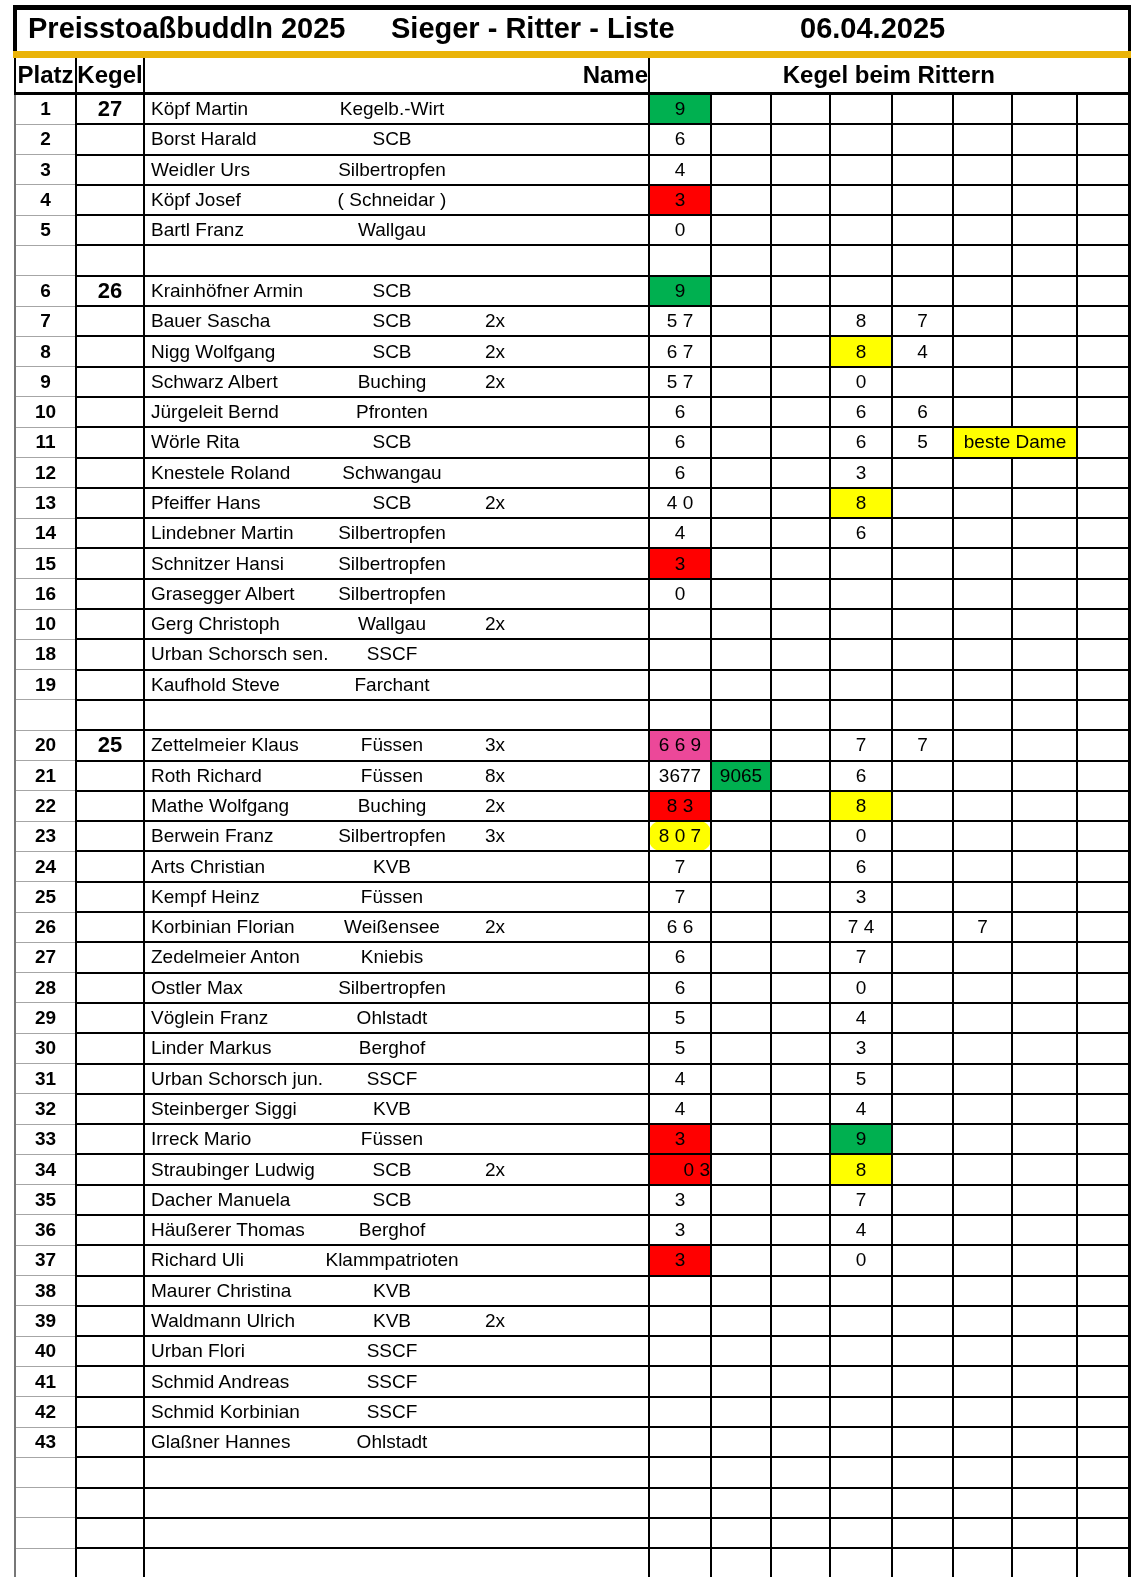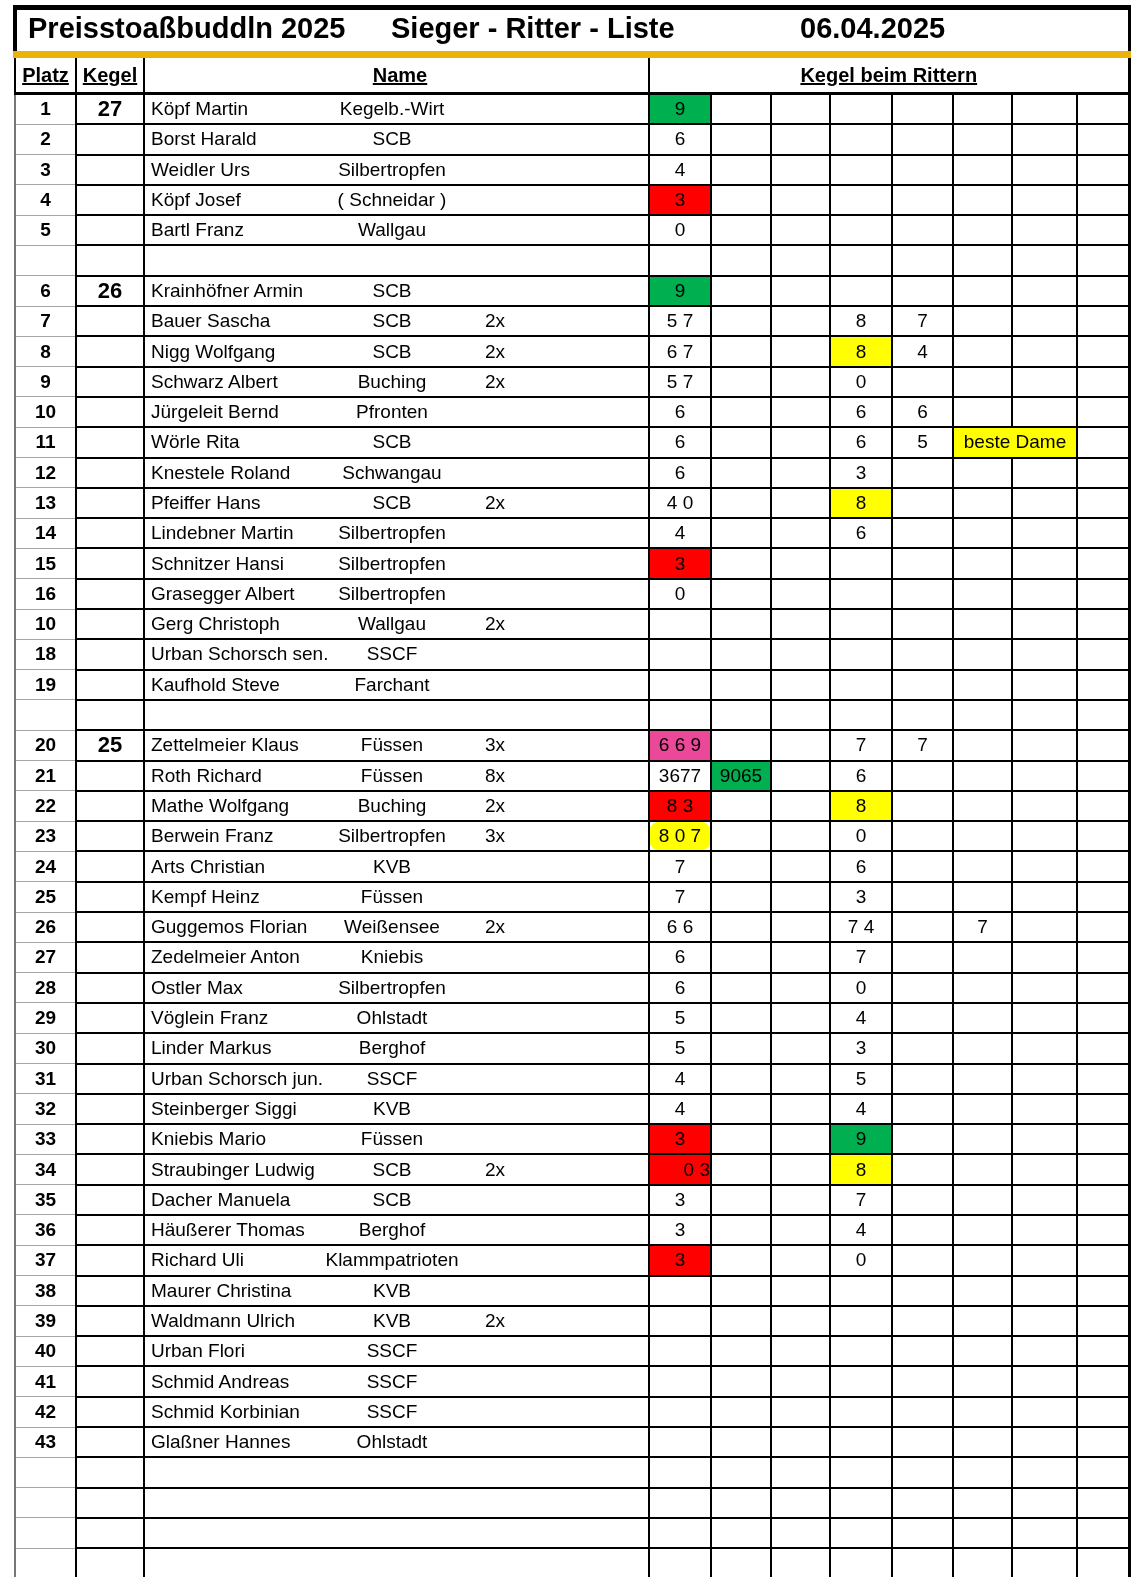--- a/index.html
+++ b/index.html
@@ -16,23 +16,23 @@
   .title-row td{
     height:41px;border-bottom:7px solid #eab308;border-left:4px solid #000;
     position:relative;font-weight:bold;font-size:29px;white-space:nowrap;
   }
   .title-row .t1{position:absolute;left:11px;top:2px;}
   .title-row .t2{position:absolute;left:374px;top:2px;}
   .title-row .t3{position:absolute;left:783px;top:2px;}
   
   .head-row td{
     height:34px;border:2px solid #000;border-bottom:3px solid #000;
-    font-weight:bold;font-size:20px;text-align:center;vertical-align:middle;text-decoration:underline;
+    font-weight:bold;font-size:24px;text-align:center;vertical-align:middle;
   }
-  .head-row td.h-name{text-align:center;padding-left:7px;}
+  .head-row td.h-name{text-align:right;padding-left:7px;}
   
   tbody td{height:28.3px;border:2px solid #000;vertical-align:middle;font-size:19px;}
   td.plz{
     border-top:1px solid #a6a6a6;border-bottom:1px solid #a6a6a6;border-left:1px solid #a6a6a6;
     border-right:2px solid #000;
     text-align:center;font-weight:bold;
   }
   td.kg{text-align:center;font-weight:bold;font-size:22px;}
   td.nm{position:relative;white-space:nowrap;}
   td.nm .pname{position:absolute;left:6px;top:50%;transform:translateY(-50%);}
@@ -528,21 +528,21 @@
           <td class="sc">3</td>
           <td class="sc"></td>
           <td class="sc"></td>
           <td class="sc"></td>
           <td class="sc"></td>
         </tr>
         <tr>
           <td class="plz">26</td>
           <td class="kg"></td>
           <td class="nm">
-            <span class="pname">Guggemos Florian</span>
+            <span class="pname">Korbinian Florian</span>
             <span class="club">Weißensee</span>
             <span class="mult">2x</span>
           </td>
           <td class="sc">6 6</td>
           <td class="sc"></td>
           <td class="sc"></td>
           <td class="sc">7 4</td>
           <td class="sc"></td>
           <td class="sc">7</td>
           <td class="sc"></td>
@@ -647,21 +647,21 @@
           <td class="sc">4</td>
           <td class="sc"></td>
           <td class="sc"></td>
           <td class="sc"></td>
           <td class="sc"></td>
         </tr>
         <tr>
           <td class="plz">33</td>
           <td class="kg"></td>
           <td class="nm">
-            <span class="pname">Kniebis Mario</span>
+            <span class="pname">Irreck Mario</span>
             <span class="club">Füssen</span>
             <span class="mult"></span>
           </td>
           <td class="sc" style="background-color: rgb(255, 0, 0);">3</td>
           <td class="sc"></td>
           <td class="sc"></td>
           <td class="sc" style="background-color: rgb(0, 176, 80);">9</td>
           <td class="sc"></td>
           <td class="sc"></td>
           <td class="sc"></td>

